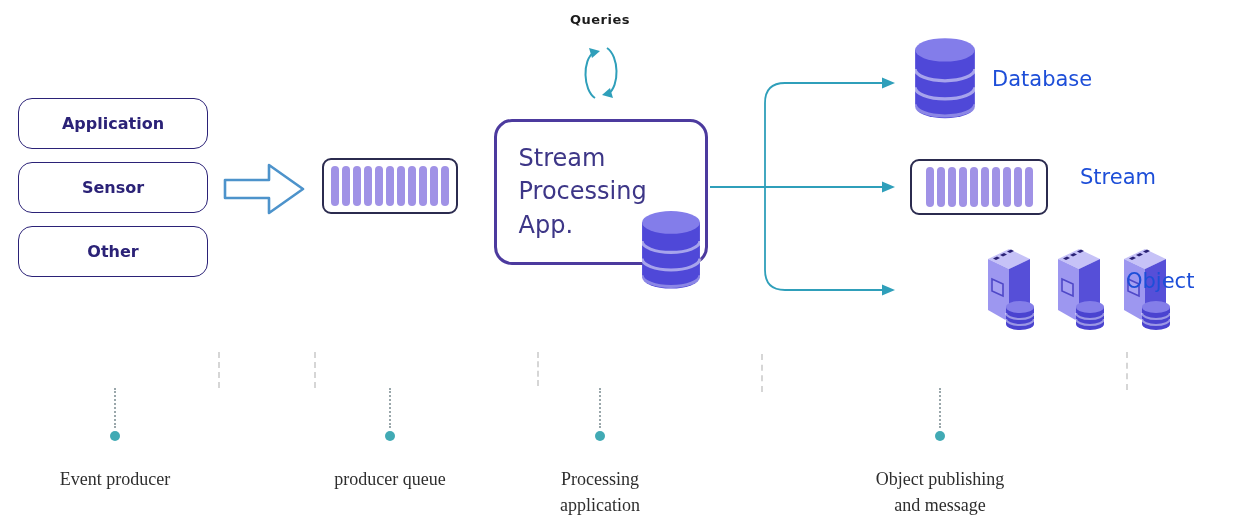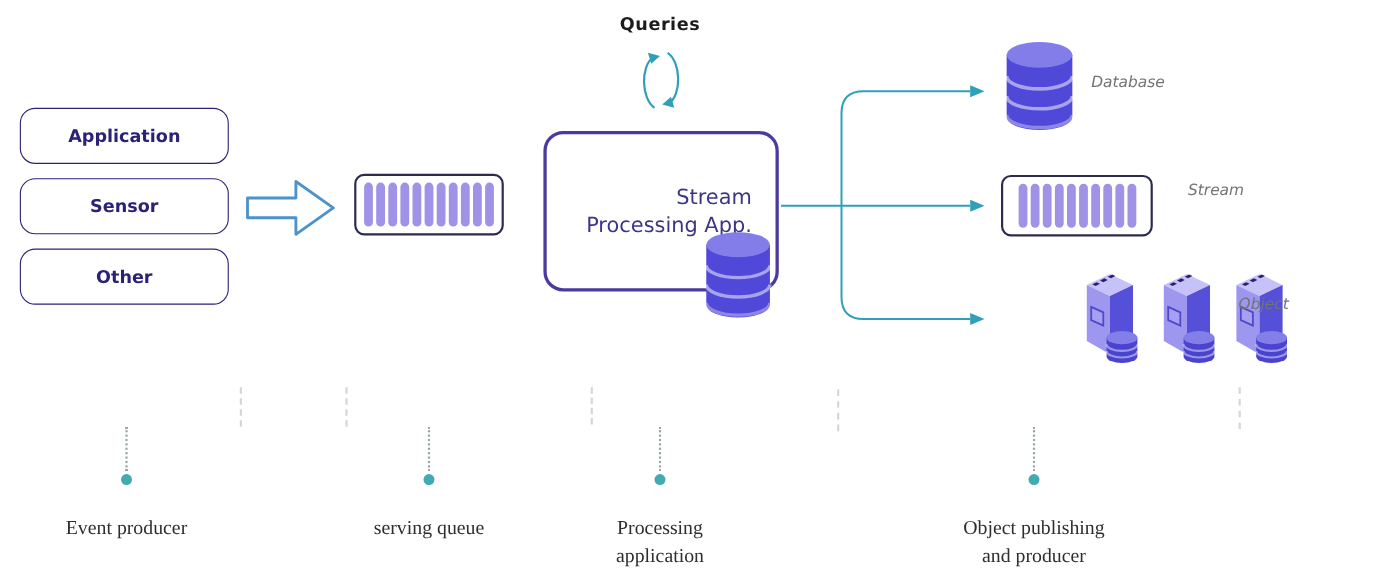--- a/index.html
+++ b/index.html
@@ -37,31 +37,31 @@
   }
   .queue i{display:block;width:8px;height:40px;border-radius:4px;background:var(--bar);}
 
   
   .appbox{
     position:absolute;left:494px;top:119px;width:214px;height:146px;
     border:3px solid var(--purple-border);border-radius:18px;background:#fff;
     display:flex;align-items:center;justify-content:center;
   }
   .appbox .apptext{
-    width:165px;text-align:right;color:var(--app-text);
-    font-size:19px;line-height:1.38;font-weight:500;
+    width:165px;text-align:left;color:var(--app-text);
+    font-size:24px;line-height:1.38;font-weight:500;
   }
 
   .queries-label{
     position:absolute;left:540px;top:12px;width:120px;text-align:center;
-    color:#1c1c1c;font-size:16px;font-weight:700;letter-spacing:.5px;
-  }
-
-  
-  .out-label{position:absolute;color:#737373;font-size:14px;line-height:1.32;font-style:italic;}
+    color:#1c1c1c;font-size:13px;font-weight:700;letter-spacing:.5px;
+  }
+
+  
+  .out-label{position:absolute;color:#1d4ed8;font-size:21px;line-height:1.32;}
 
   
   .dotline{position:absolute;width:0;border-left:2px dotted var(--dotline);}
   .faintline{position:absolute;width:0;border-left:2px dashed var(--faint);}
   .dot{position:absolute;width:10px;height:10px;border-radius:50%;background:var(--dot);}
   .stage{position:absolute;width:210px;text-align:center;color:var(--label);
          font-size:18px;line-height:1.45;font-family:Liberation Serif, serif;}
   svg{position:absolute;overflow:visible;}
 </style>
 </head>
@@ -188,24 +188,24 @@
   <div class="dot" style="left:110px;top:431px"></div>
   <div class="dot" style="left:385px;top:431px"></div>
   <div class="dot" style="left:595px;top:431px"></div>
   <div class="dot" style="left:935px;top:431px"></div>
 
   <div class="stage" style="left:10px;top:466px">
     <div>Event producer</div>
     <div></div>
   </div>
   <div class="stage" style="left:285px;top:466px">
-    <div>serving queue</div>
+    <div>producer queue</div>
   </div>
   <div class="stage" style="left:495px;top:466px">
     <div>Processing</div>
     <div>application</div>
   </div>
   <div class="stage" style="left:835px;top:466px">
     <div>Object publishing</div>
-    <div>and producer</div>
+    <div>and message</div>
   </div>
 
 </div>
 
 </body></html>

